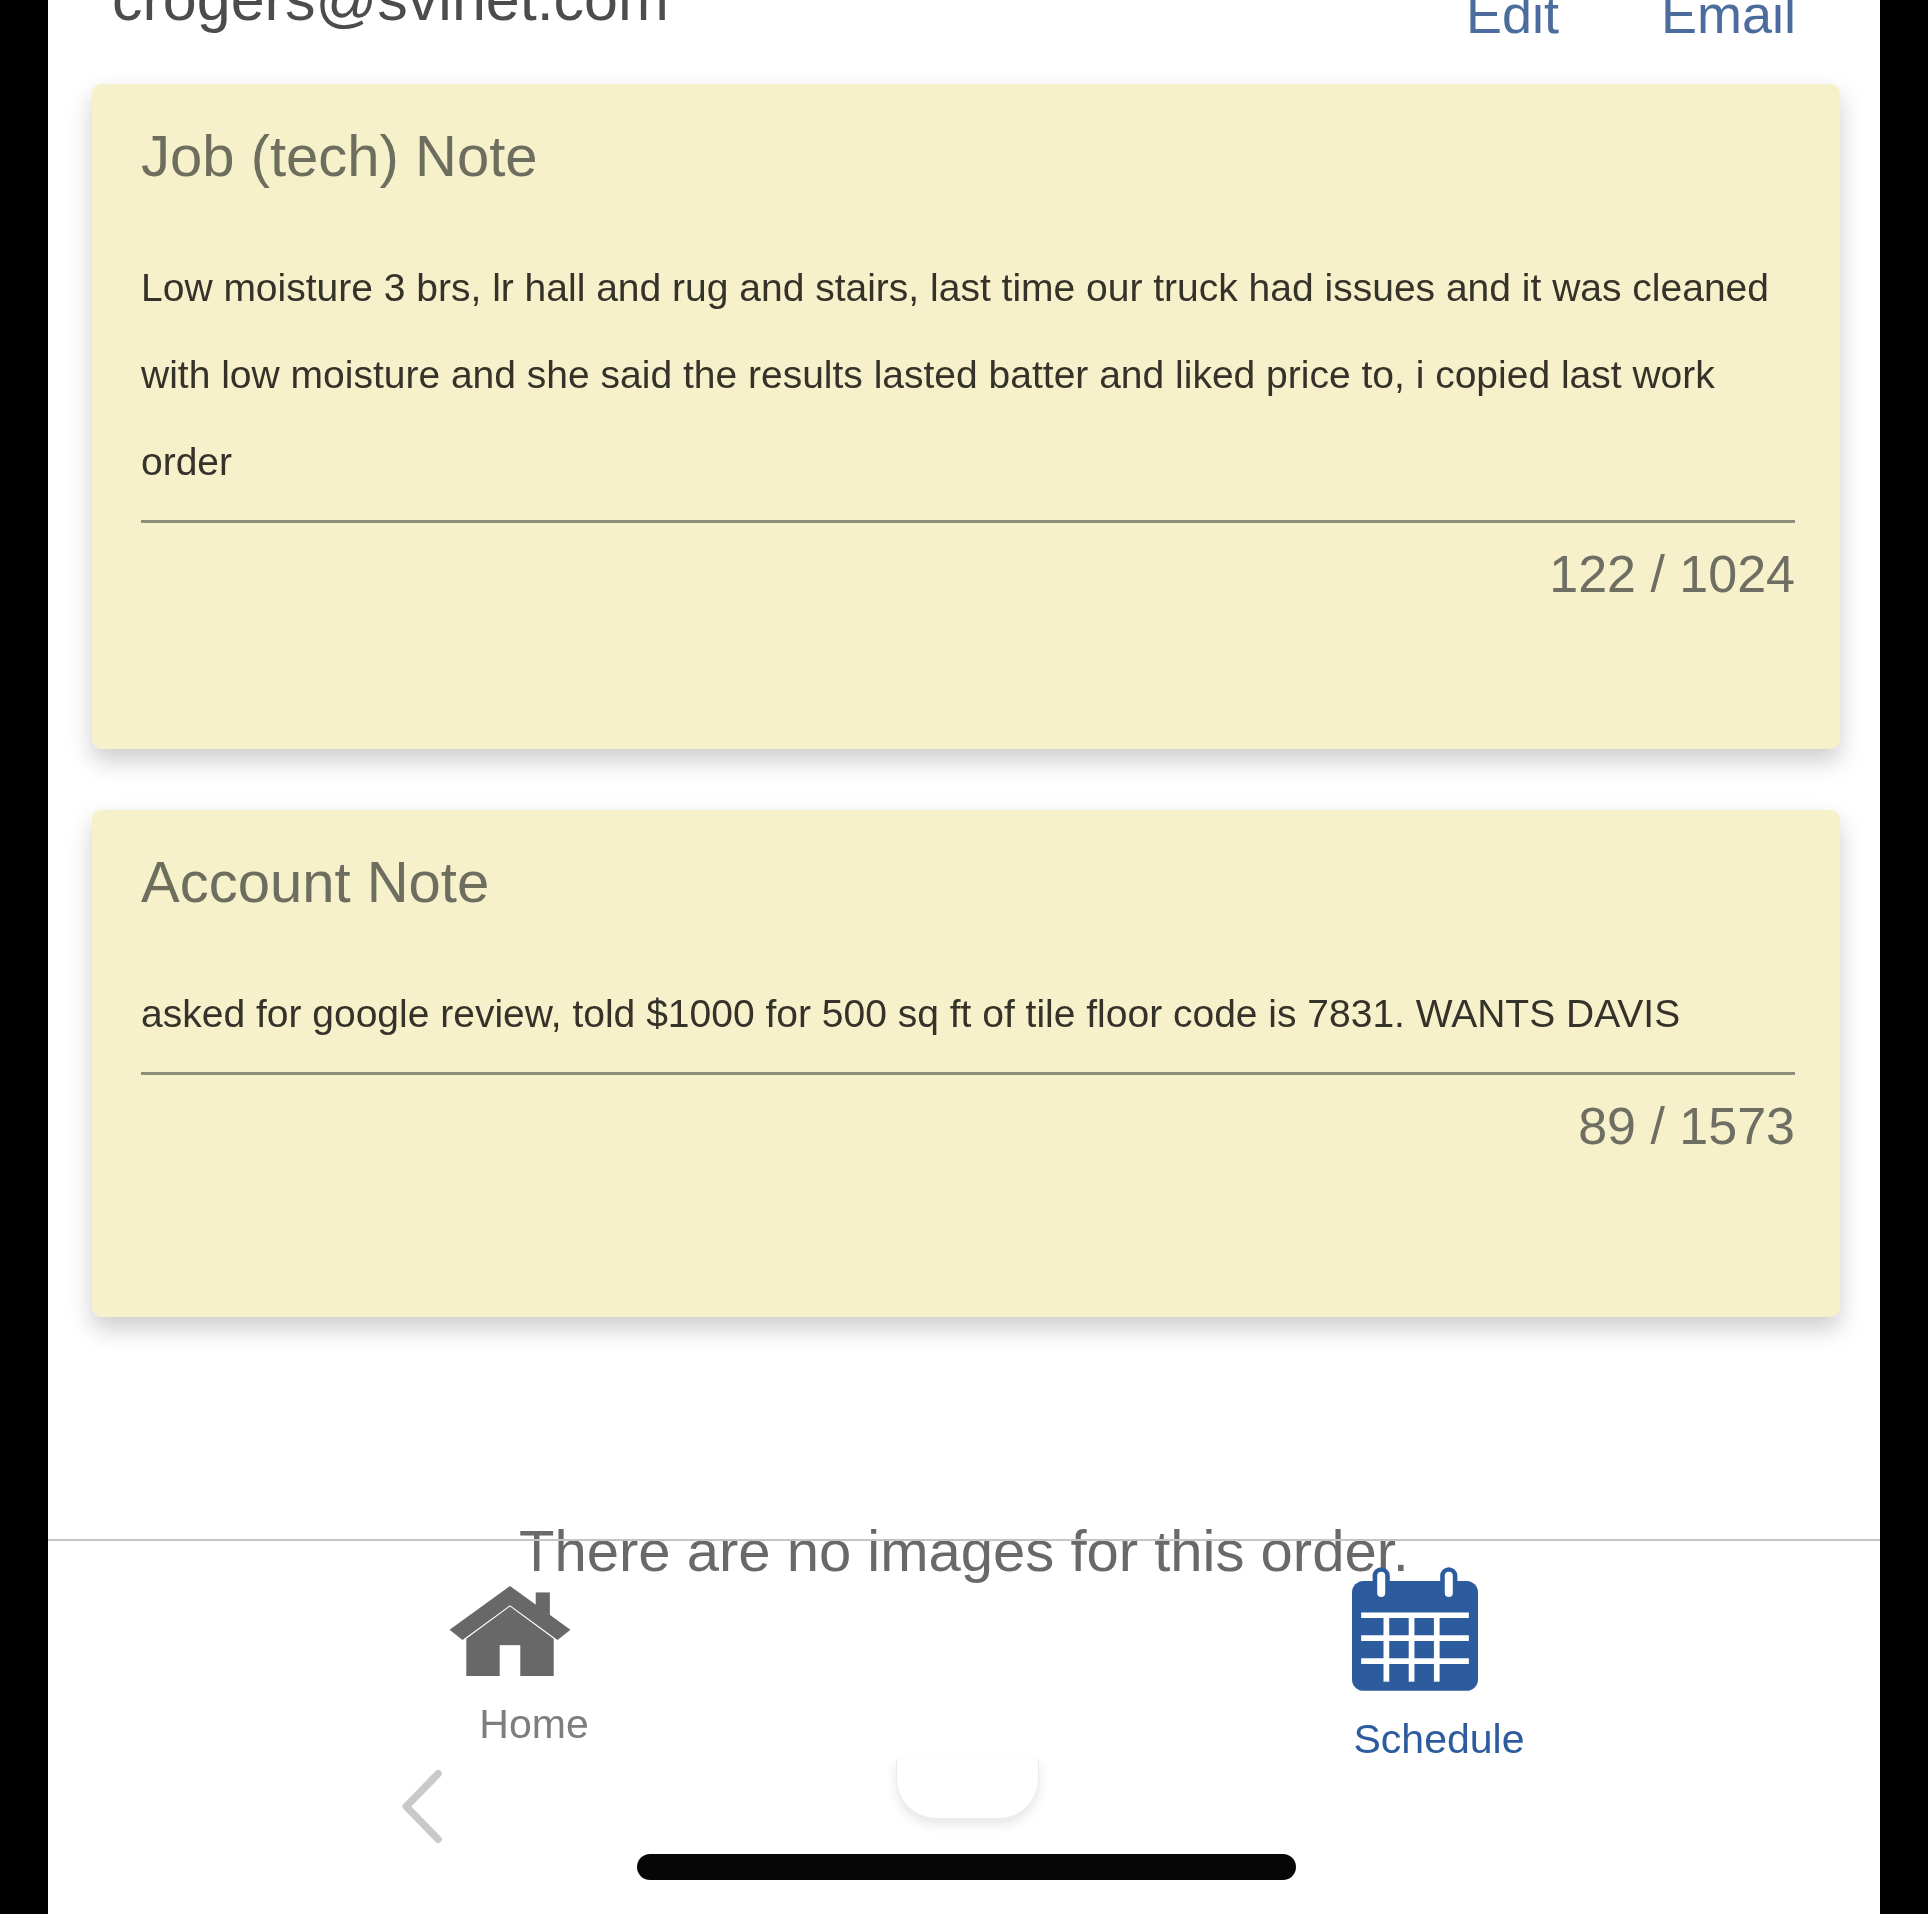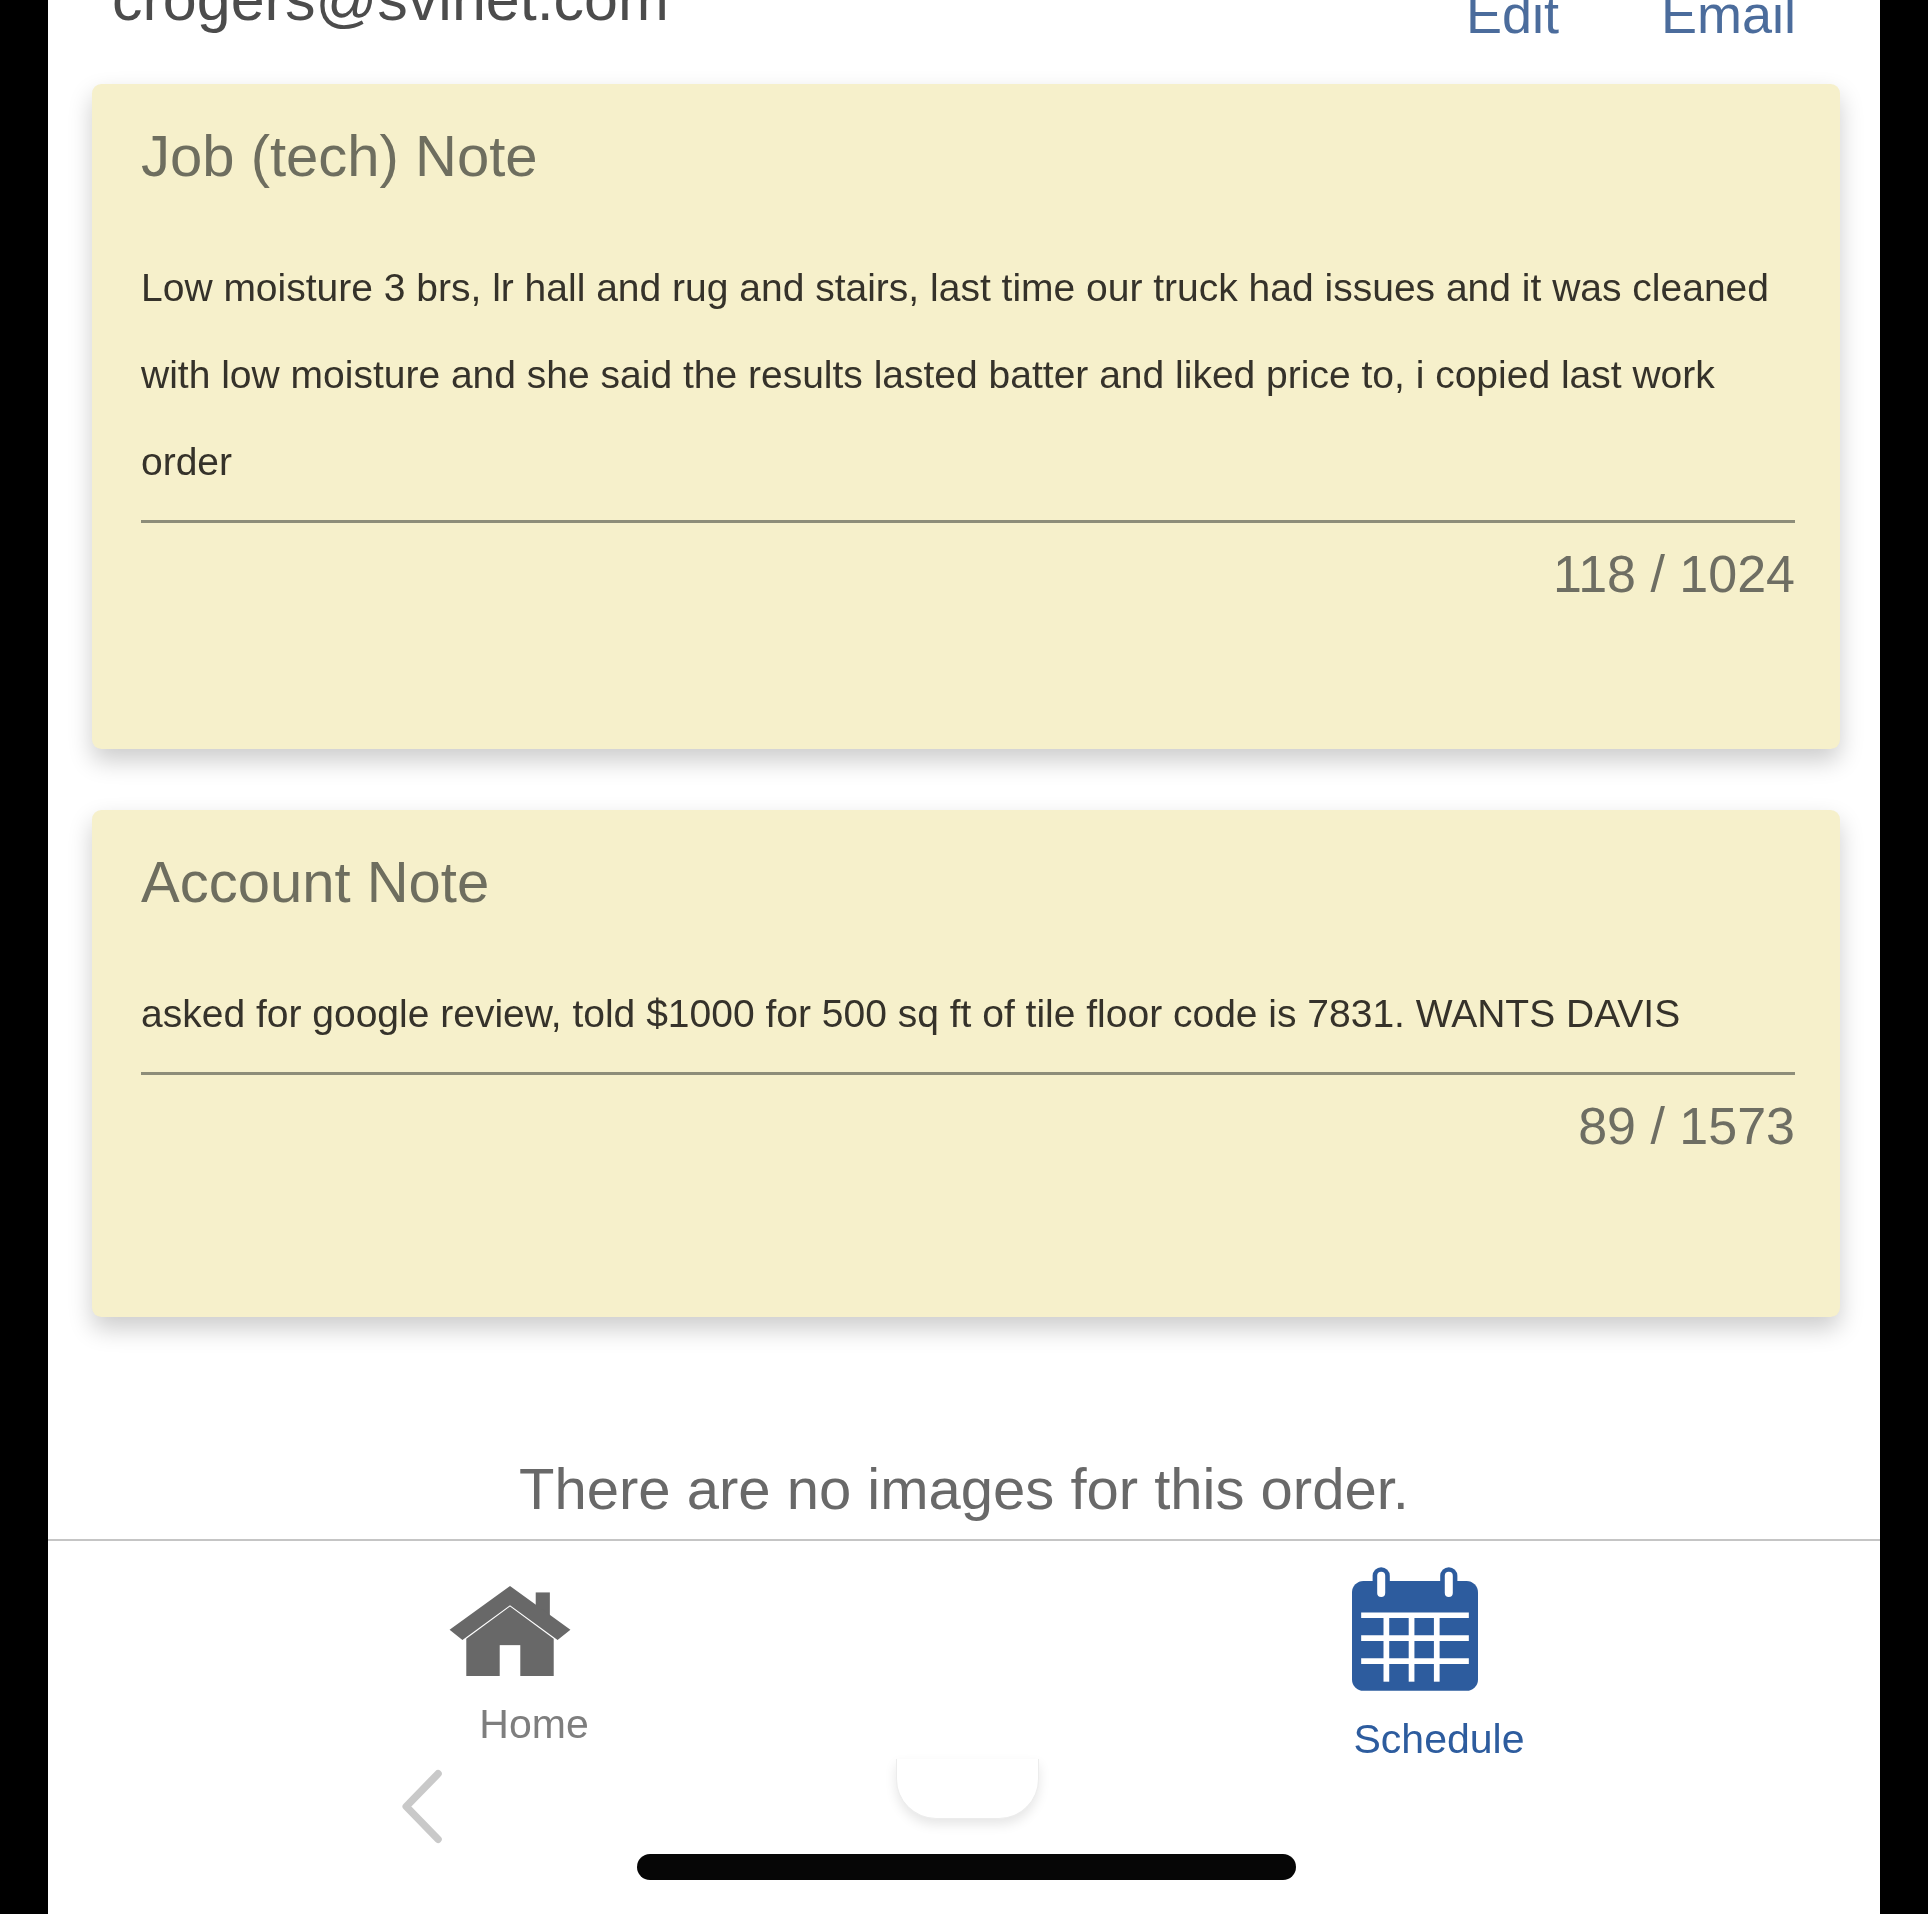--- a/index.html
+++ b/index.html
@@ -36,21 +36,21 @@
   .note-title{font-size:58px;line-height:75px;color:#6e6e5f;}
   .note-text{
     margin-top:51px;font-size:39px;line-height:87px;color:#35322a;
   }
   .note-underline{margin-top:15px;border-bottom:3.8px solid #8d8d79;height:0;}
   .note-counter{
     margin-top:21px;font-size:52px;line-height:60px;color:#6e6e63;text-align:right;
   }
 
   .no-images{
-    position:absolute;left:48px;top:1454px;width:1832px;
+    position:absolute;left:48px;top:1516px;width:1832px;
     text-align:center;font-size:58px;line-height:1.2;color:#696969;
   }
   .nav-divider{
     position:absolute;left:48px;top:1539px;width:1832px;height:0;
     border-top:2.8px solid #c5c5c5;
   }
 
   
   .nav-item{
     position:absolute;top:1567px;width:282px;height:188px;
@@ -84,21 +84,21 @@
 <div class="edge-bar right"></div>
 
 <div class="email-text">crogers@svinet.com</div>
 <div class="top-link edit">Edit</div>
 <div class="top-link email">Email</div>
 
 <div class="note-card card1">
   <div class="note-title">Job (tech) Note</div>
   <div class="note-text">Low moisture 3 brs, lr hall and rug and stairs, last time our truck had issues and it was cleaned with low moisture and she said the results lasted batter and liked price to, i copied last work order</div>
   <div class="note-underline"></div>
-  <div class="note-counter">118 / 1024</div>
+  <div class="note-counter">122 / 1024</div>
 </div>
 
 <div class="note-card card2">
   <div class="note-title">Account Note</div>
   <div class="note-text">asked for google review, told $1000 for 500 sq ft of tile floor code is 7831. WANTS DAVIS</div>
   <div class="note-underline"></div>
   <div class="note-counter">89 / 1573</div>
 </div>
 
 <div class="no-images">There are no images for this order.</div>

